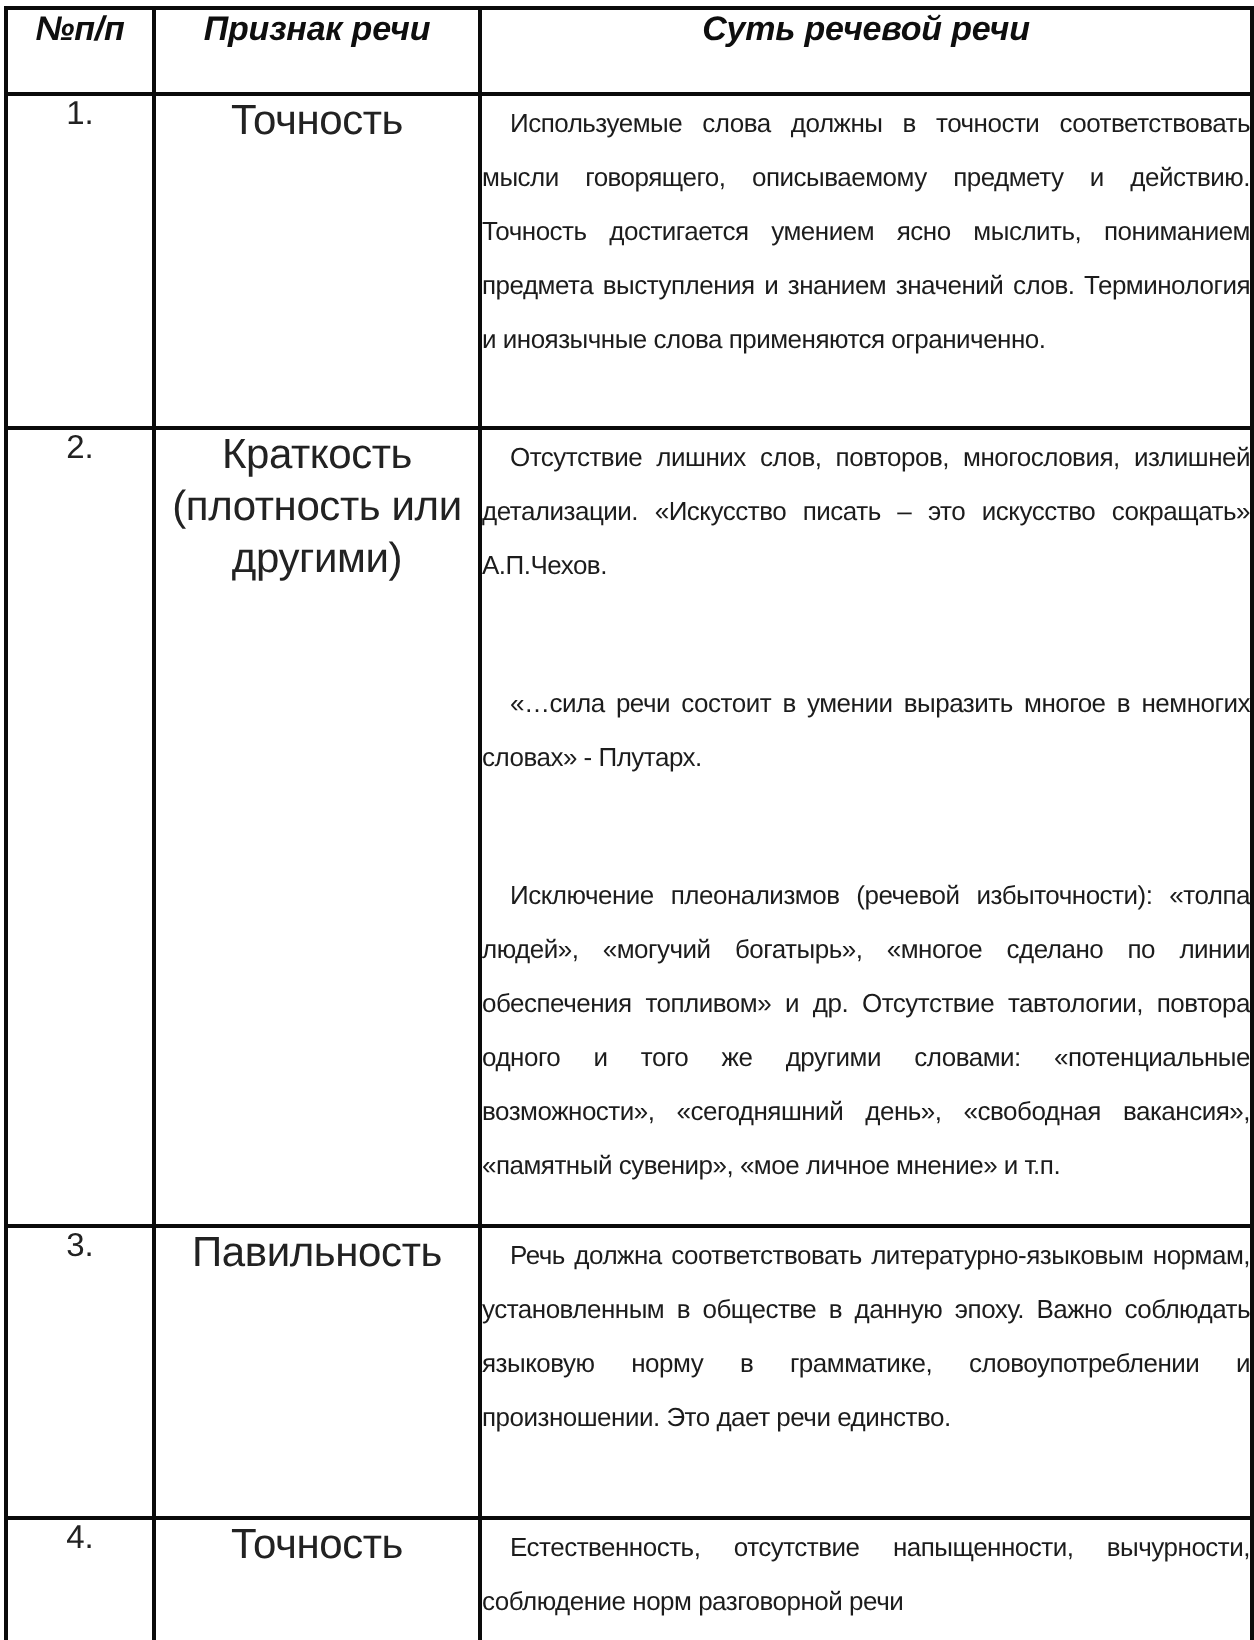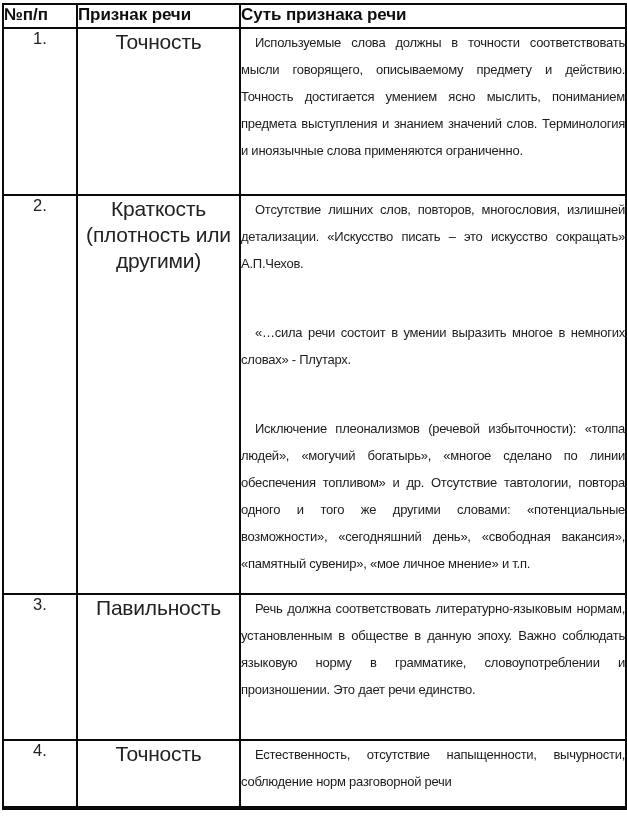--- a/index.html
+++ b/index.html
@@ -36,26 +36,27 @@
   table.speech-table tr.bottom-row td {
     border-bottom: 4px solid #0a0a0a;
   }
   col.c-num     { width: 74px; }
   col.c-feature { width: 163px; }
   col.c-essence { width: 386px; }
 
   th.head-cell {
     font-size: 17px;
     font-weight: bold;
-    text-align: left;
+    text-align: center;
     vertical-align: middle;
-    height: 24px;
+    height: 43px;
     padding: 4px 2px;
     letter-spacing: -0.1px;
     color: #0e0e0e;
+    font-style: italic;
   }
   td.num-cell {
     text-align: center;
     font-size: 16.5px;
     padding-top: 8px;
     color: #222;
   }
   td.feature-cell {
     text-align: center;
     font-size: 21px;
@@ -93,21 +94,21 @@
   <table class="speech-table">
     <colgroup>
       <col class="c-num">
       <col class="c-feature">
       <col class="c-essence">
     </colgroup>
     <thead>
       <tr>
         <th class="head-cell">№п/п</th>
         <th class="head-cell">Признак речи</th>
-        <th class="head-cell">Суть признака речи</th>
+        <th class="head-cell">Суть речевой речи</th>
       </tr>
     </thead>
     <tbody>
         <tr class="r1">
           <td class="num-cell">1.</td>
           <td class="feature-cell">
             <div>Точность</div>
           </td>
           <td class="essence-cell">
             <p>Используемые слова должны в точности соответствовать мысли говорящего, описываемому предмету и действию. Точность достигается умением ясно мыслить, пониманием предмета выступления и знанием значений слов. Терминология и иноязычные слова применяются ограниченно.</p>

